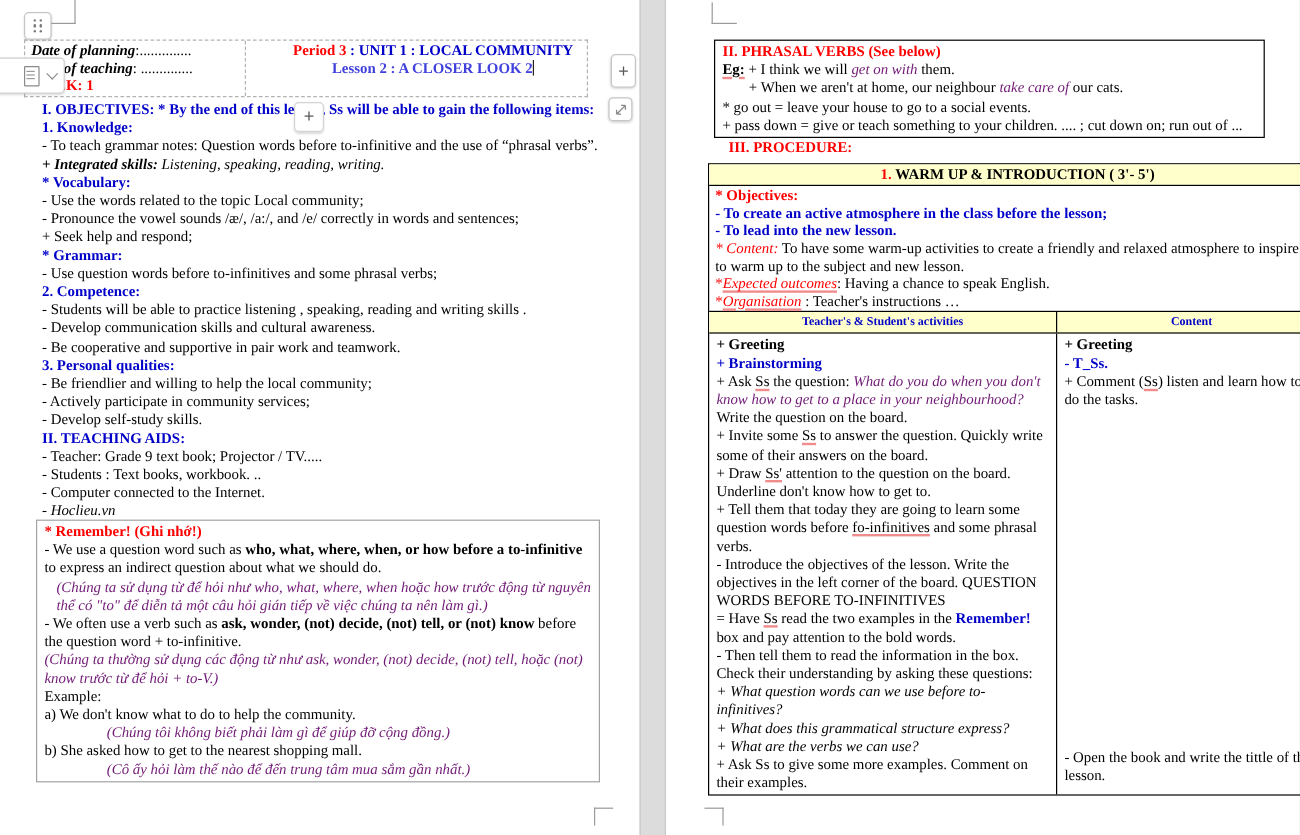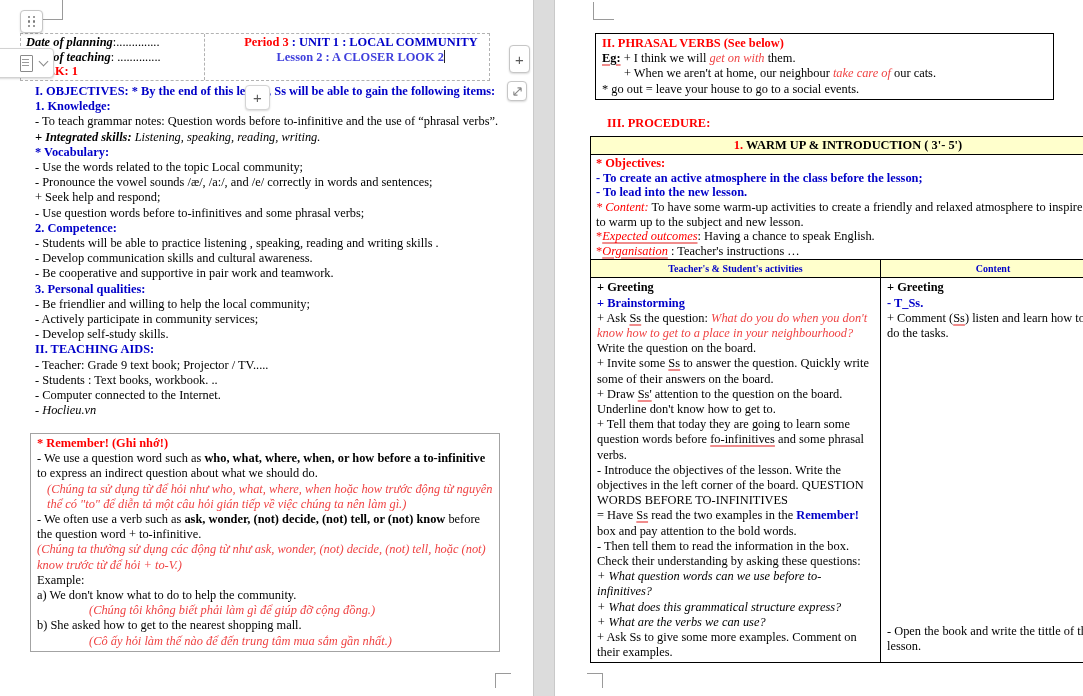--- a/index.html
+++ b/index.html
@@ -10,21 +10,21 @@
     background:#dcdcdc;border-left:1px solid #c9c9c9;border-right:1px solid #c9c9c9;box-sizing:border-box;}
   #page-right{left:555px;width:528px;}
 
   .line{font-size:12.4px;line-height:15.2px;color:#000;}
   .b{font-weight:bold}
   .i{font-style:italic}
   .bi{font-weight:bold;font-style:italic}
   .r{color:#fe0000}
   .bl{color:#0000c8}
   .bl2{color:#4040dc}
-  .bli{color:#ef4444;font-style:italic}
+  .bli{color:#701a75;font-style:italic}
   .sq{text-decoration-line:underline;text-decoration-color:#f08c8c;
       text-decoration-thickness:2px;text-underline-offset:2px;}
   .cursor{display:inline-block;width:1.5px;height:13px;background:#222;vertical-align:-2px;}
   .ind-a{padding-left:10px}
   .ind-b{padding-left:22px}
   .ind-c{padding-left:52px}
 
   
   .hdr{position:absolute;left:20px;top:33px;width:470px;display:flex;
        border:1px dashed #b2b2b2;box-sizing:border-box;gap:28px;}
@@ -99,20 +99,21 @@
 
   <div id="p1-body">
       <div class="line"><span class="bl b">I. OBJECTIVES: * By the end of this lesson, Ss will be able to gain the following items:</span></div>
       <div class="line"><span class="bl b">1. Knowledge:</span></div>
       <div class="line"><span>- To teach grammar notes: Question words before to-infinitive and the use of “phrasal verbs”.</span></div>
       <div class="line"><span class="bi">+ Integrated skills: </span><span class="i">Listening, speaking, reading, writing.</span></div>
       <div class="line"><span class="bl b">* Vocabulary:</span></div>
       <div class="line"><span>- Use the words related to the topic Local  community;</span></div>
       <div class="line"><span>- Pronounce the vowel sounds /æ/, /a:/, and /e/ correctly in words and sentences;</span></div>
       <div class="line"><span>+ Seek help and respond;</span></div>
+      <div class="line"><span class="bl b">* Grammar:</span></div>
       <div class="line"><span>- Use question words before to-infinitives and some phrasal verbs;</span></div>
       <div class="line"><span class="bl b">2. Competence:</span></div>
       <div class="line"><span>- Students will be able to practice listening , speaking, reading and writing skills .</span></div>
       <div class="line"><span>- Develop communication skills and cultural awareness.</span></div>
       <div class="line"><span>- Be cooperative and supportive in pair work and teamwork.</span></div>
       <div class="line"><span class="bl b">3. Personal qualities:</span></div>
       <div class="line"><span>- Be friendlier and willing to help the local community;</span></div>
       <div class="line"><span>- Actively participate in community services;</span></div>
       <div class="line"><span>- Develop self-study skills.</span></div>
       <div class="line"><span class="bl b">II. TEACHING AIDS:</span></div>
@@ -162,20 +163,21 @@
 
 <div class="page" id="page-right">
   <div class="bmark bm-tr1"></div>
   <div class="bmark bm-br1"></div>
 
   <div id="phrasal-box">
       <div class="line"><span class="r b">II. PHRASAL VERBS (See below)</span></div>
       <div class="line"><span class="b sq">Eg:</span><span> + I think we will </span><span class="bli">get on with</span><span> them.</span></div>
       <div class="line ind-b"><span>+ When we aren't at home, our neighbour </span><span class="bli">take care of</span><span> our cats.</span></div>
       <div class="line"><span>* go out = leave your house to go to a social events.</span></div>
+      <div class="line"><span>+ pass down = give or teach something to your children. .... ; cut down on; run out of ...</span></div>
     </div>
 
   <div id="procedure-heading">
       <div class="line"><span class="r b">III. PROCEDURE:</span></div>
     </div>
 
   <div id="procedure-table">
     <div class="t-title">
         <div class="line"><span class="r b">1. </span><span class="b">WARM UP &amp; INTRODUCTION ( 3'- 5')</span></div>
       </div>

